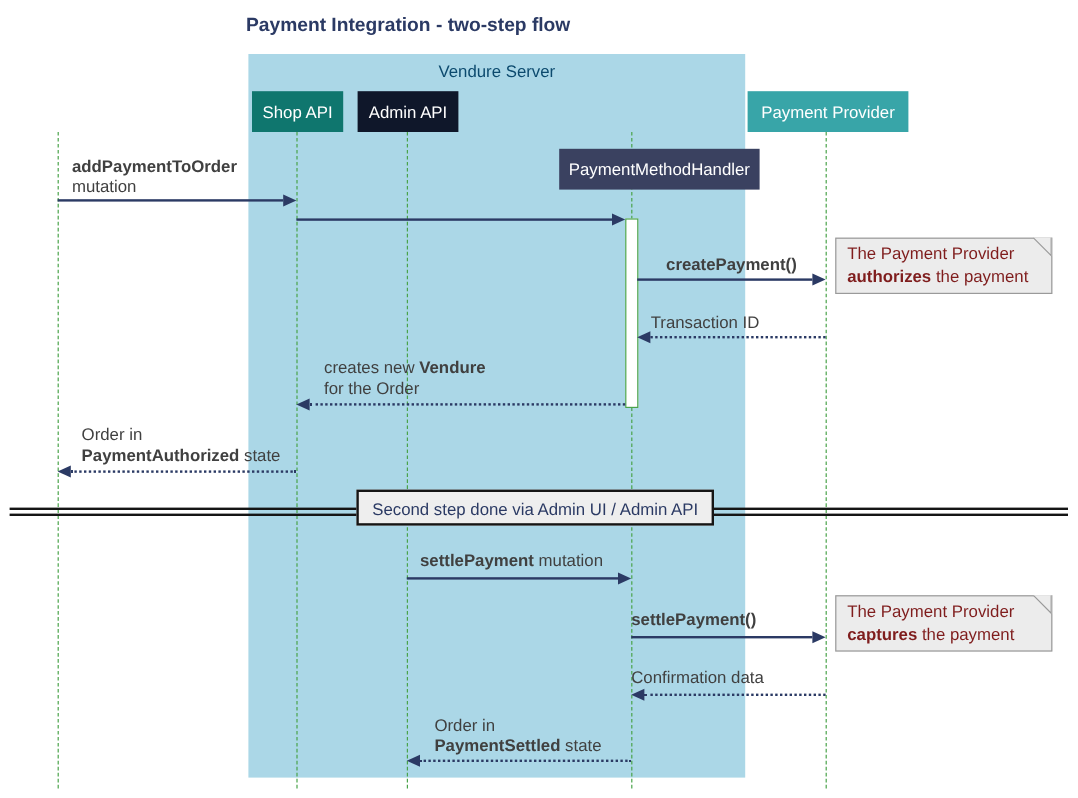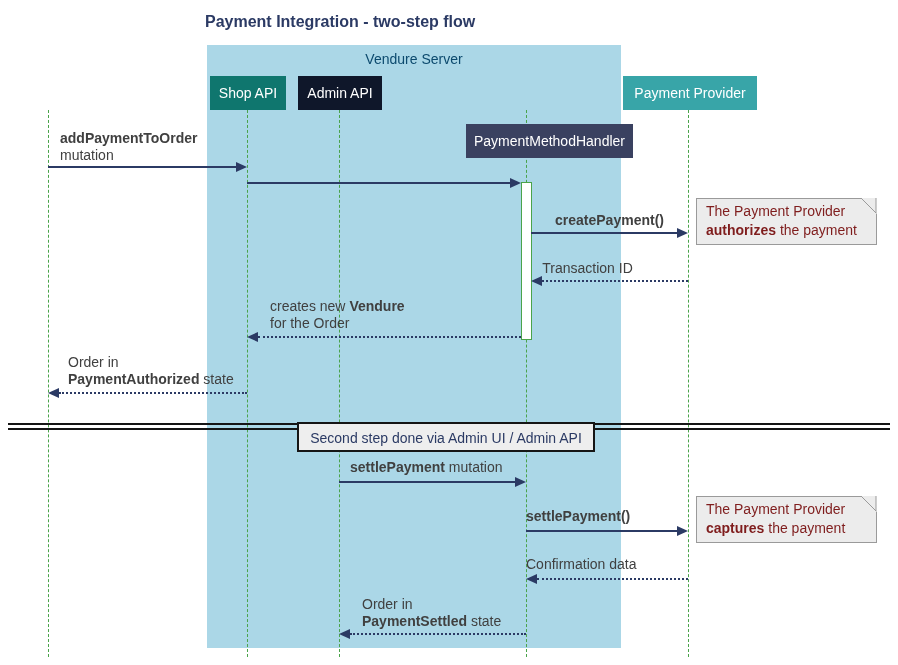--- a/index.html
+++ b/index.html
@@ -53,21 +53,21 @@
   #m5-label{left:270px;top:298px;}
   #m6-label{left:68px;top:354px;}
   #m7-label{left:350px;top:459px;}
   #m8-label{left:526px;top:508px;width:162px;text-align:left;font-weight:bold;}
   #m9-label{left:526px;top:556px;width:162px;}
   #m10-label{left:362px;top:596px;}
   
   .divider-line{left:8px;width:882px;height:0;border-top:2px solid #151515;}
   #divider-line-top{top:423px;}
   #divider-line-bottom{top:428px;}
-  #divider-box{left:297px;top:422px;width:298px;height:30px;background:#eeeeee;border:2px solid #151515;
+  #divider-box{left:297px;top:408px;width:298px;height:30px;background:#eeeeee;border:2px solid #151515;
     line-height:28px;text-align:center;font-size:14px;color:#2b3a64;box-sizing:border-box;}
   
   .note{width:181px;height:47px;background:#ececec;border:1px solid #9a9a9a;box-sizing:border-box;
     font-size:14px;line-height:19px;color:#7f1d1d;padding:3px 9px;}
   #note1{left:696px;top:198px;}
   #note2{left:696px;top:496px;}
   .fold{position:absolute;top:-1px;right:-1px;}
 </style>
 </head>
 <body>

